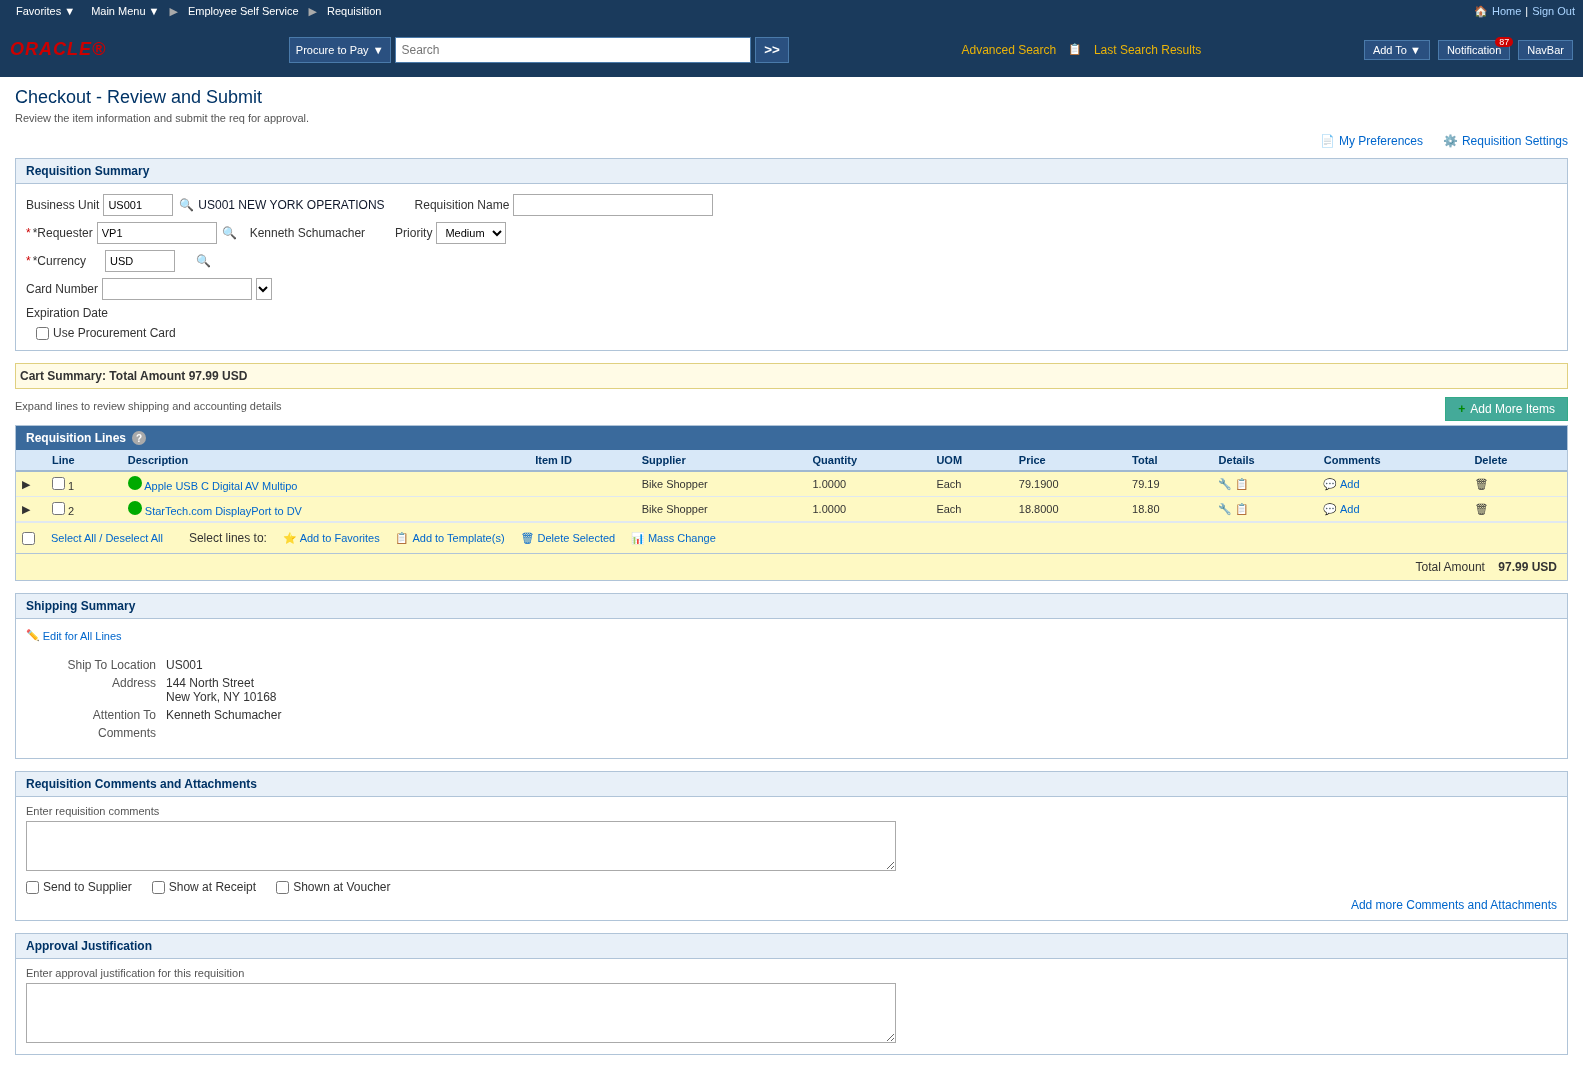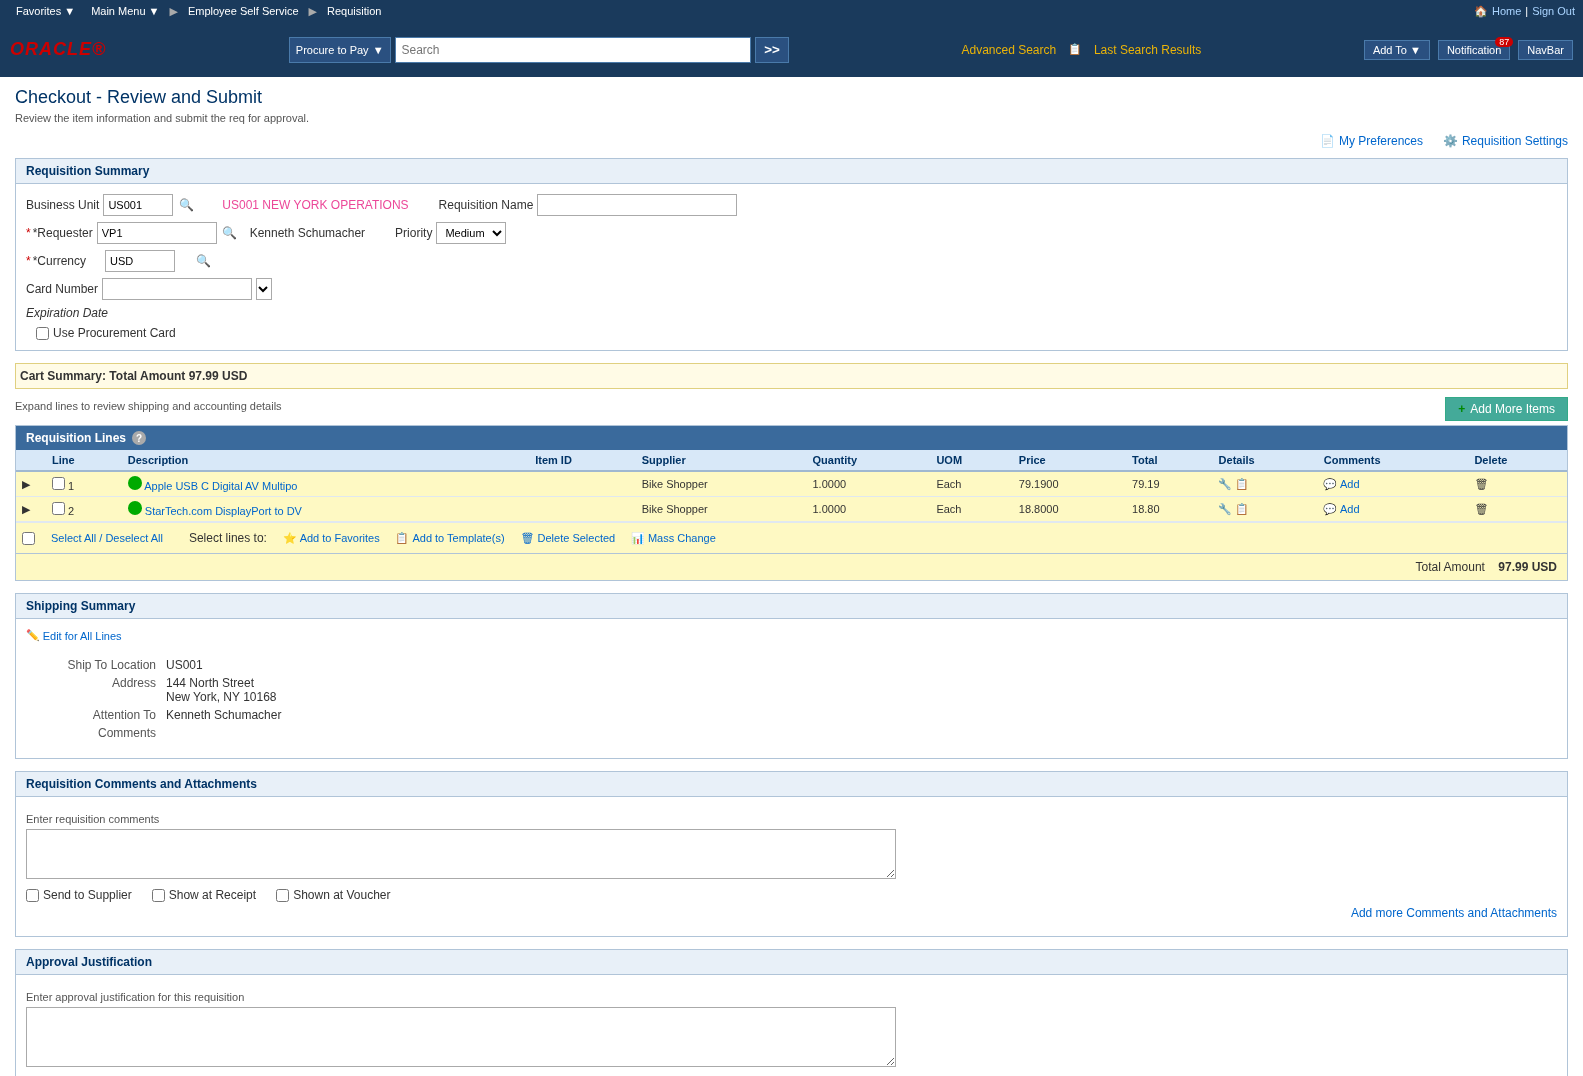--- a/index.html
+++ b/index.html
@@ -353,21 +353,21 @@
       color: #0066cc;
       cursor: pointer;
       text-decoration: none;
       font-size: 11px;
       display: flex;
       align-items: center;
       gap: 3px;
     }
 
     
-    .comments-section { padding: 16px 10px; }
+    .comments-section { padding: 8px 10px; }
     .comments-label { font-size: 11px; color: #555; margin-bottom: 4px; }
     .comments-textarea {
       width: 100%;
       max-width: 870px;
       height: 50px;
       border: 1px solid #aaa;
       font-size: 11px;
       resize: vertical;
       padding: 3px;
     }
@@ -472,21 +472,21 @@
 
   <div class="section-panel">
     <div class="section-header">Requisition Summary</div>
     <div class="section-body">
 
       <div style="display:flex; gap:30px; margin-bottom:6px; align-items:center;">
         <div style="display:flex;align-items:center;gap:4px;">
           <span class="field-label">Business Unit</span>
           <input class="field-input field-input-small" type="text" value="US001" style="">
           <span class="lookup-icon">🔍</span>
-          <span style="font-size:12px;color:#ec4899;margin-left:24px;">US001 NEW YORK OPERATIONS</span>
+          <span style="font-size:12px;color:#0f172a;margin-left:0;">US001 NEW YORK OPERATIONS</span>
         </div>
         <div style="display:flex;align-items:center;gap:4px;">
           <span class="field-label">Requisition Name</span>
           <input class="field-input" type="text" style="width: 200px;">
         </div>
       </div>
 
       <div style="display:flex; gap:30px; margin-bottom:6px; align-items:center;">
         <div style="display:flex;align-items:center;gap:4px;">
           <span class="field-label required">*Requester</span>
@@ -514,21 +514,21 @@
 
       <div style="display:flex; gap:30px; margin-bottom:6px; align-items:center;">
         <div style="display:flex;align-items:center;gap:4px;">
           <span class="field-label">Card Number</span>
           <input class="field-input" style="width: 150px;" type="text">
           <select class="field-select" style="width:16px;padding:0;"></select>
         </div>
       </div>
 
       <div style="display:flex; gap:30px; margin-bottom:6px; align-items:center;">
-        <div style="display:flex;align-items:flex-start;gap:4px;font-style:italic;">
+        <div style="display:flex;align-items:flex-start;gap:4px;">
           <span class="field-label">Expiration Date</span>
         </div>
       </div>
 
       <div style="display:flex;align-items:center;gap:4px;margin-left:10px;">
         <input type="checkbox" style="">
         <label class="field-label">Use Procurement Card</label>
       </div>
     </div>
   </div>

